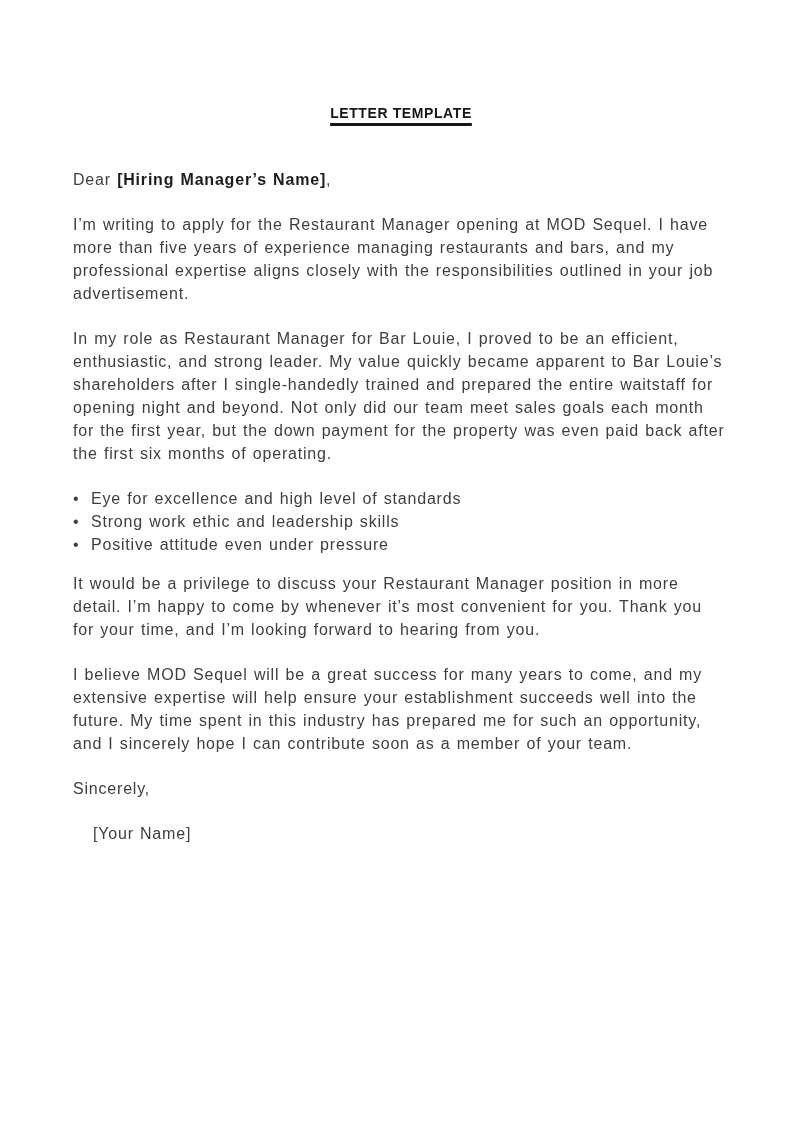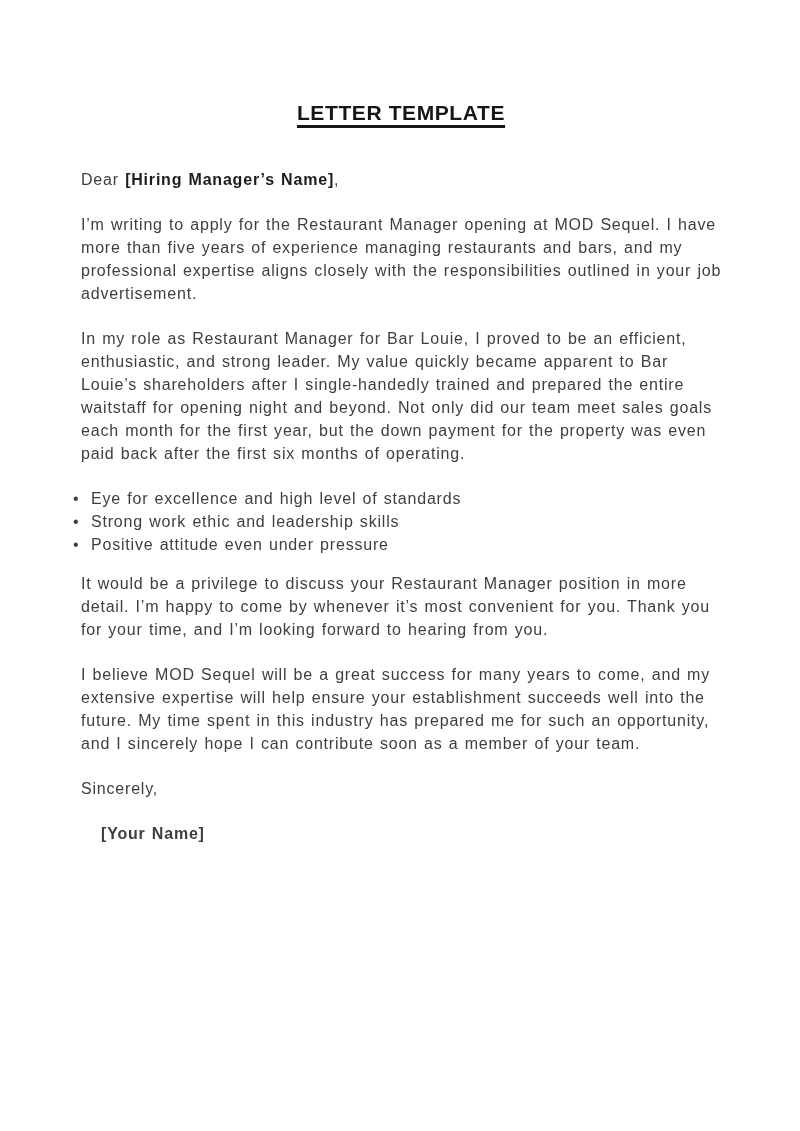--- a/index.html
+++ b/index.html
@@ -15,39 +15,39 @@
     overflow: hidden;
     font-family: "Liberation Sans", "DejaVu Sans", sans-serif;
     box-sizing: border-box;
     padding: 96px 71px 0 73px;
   }
   .title-block {
     text-align: center;
     margin: 0 0 38px 0;
   }
   .title-line {
-    font-size: 21px;
+    font-size: 14px;
     font-weight: bold;
     color: #161616;
     letter-spacing: 0.6px;
     line-height: 34px;
     text-decoration: underline;
     text-decoration-thickness: 2.5px;
     text-underline-offset: 5px;
     white-space: nowrap;
   }
   .body-text, .body-text p, .body-text li {
     font-size: 16px;
     color: #3e3e3e;
     letter-spacing: 0.8px;
     word-spacing: 1px;
     line-height: 23px;
   }
   .body-text p {
-    margin: 0 0 22px 8px;
+    margin: 0 0 22px 0;
     max-width: 658px;
   }
   .placeholder-bold {
     font-weight: bold;
     color: #1c1c1c;
   }
   ul.skills-list {
     list-style: none;
     margin: 0 0 16px 0;
     padding: 0;
@@ -56,21 +56,21 @@
   ul.skills-list li {
     margin: 0;
     padding: 0;
   }
   .bullet-glyph {
     display: inline-block;
     width: 18px;
     color: #3e3e3e;
   }
   .signature {
-    font-weight: bold;
+    font-weight: normal;
     color: #1c1c1c;
     font-size: 16px;
     letter-spacing: 0.8px;
     line-height: 23px;
     margin: 0;
     padding-left: 20px;
   }
 </style>
 </head>
 <body>

